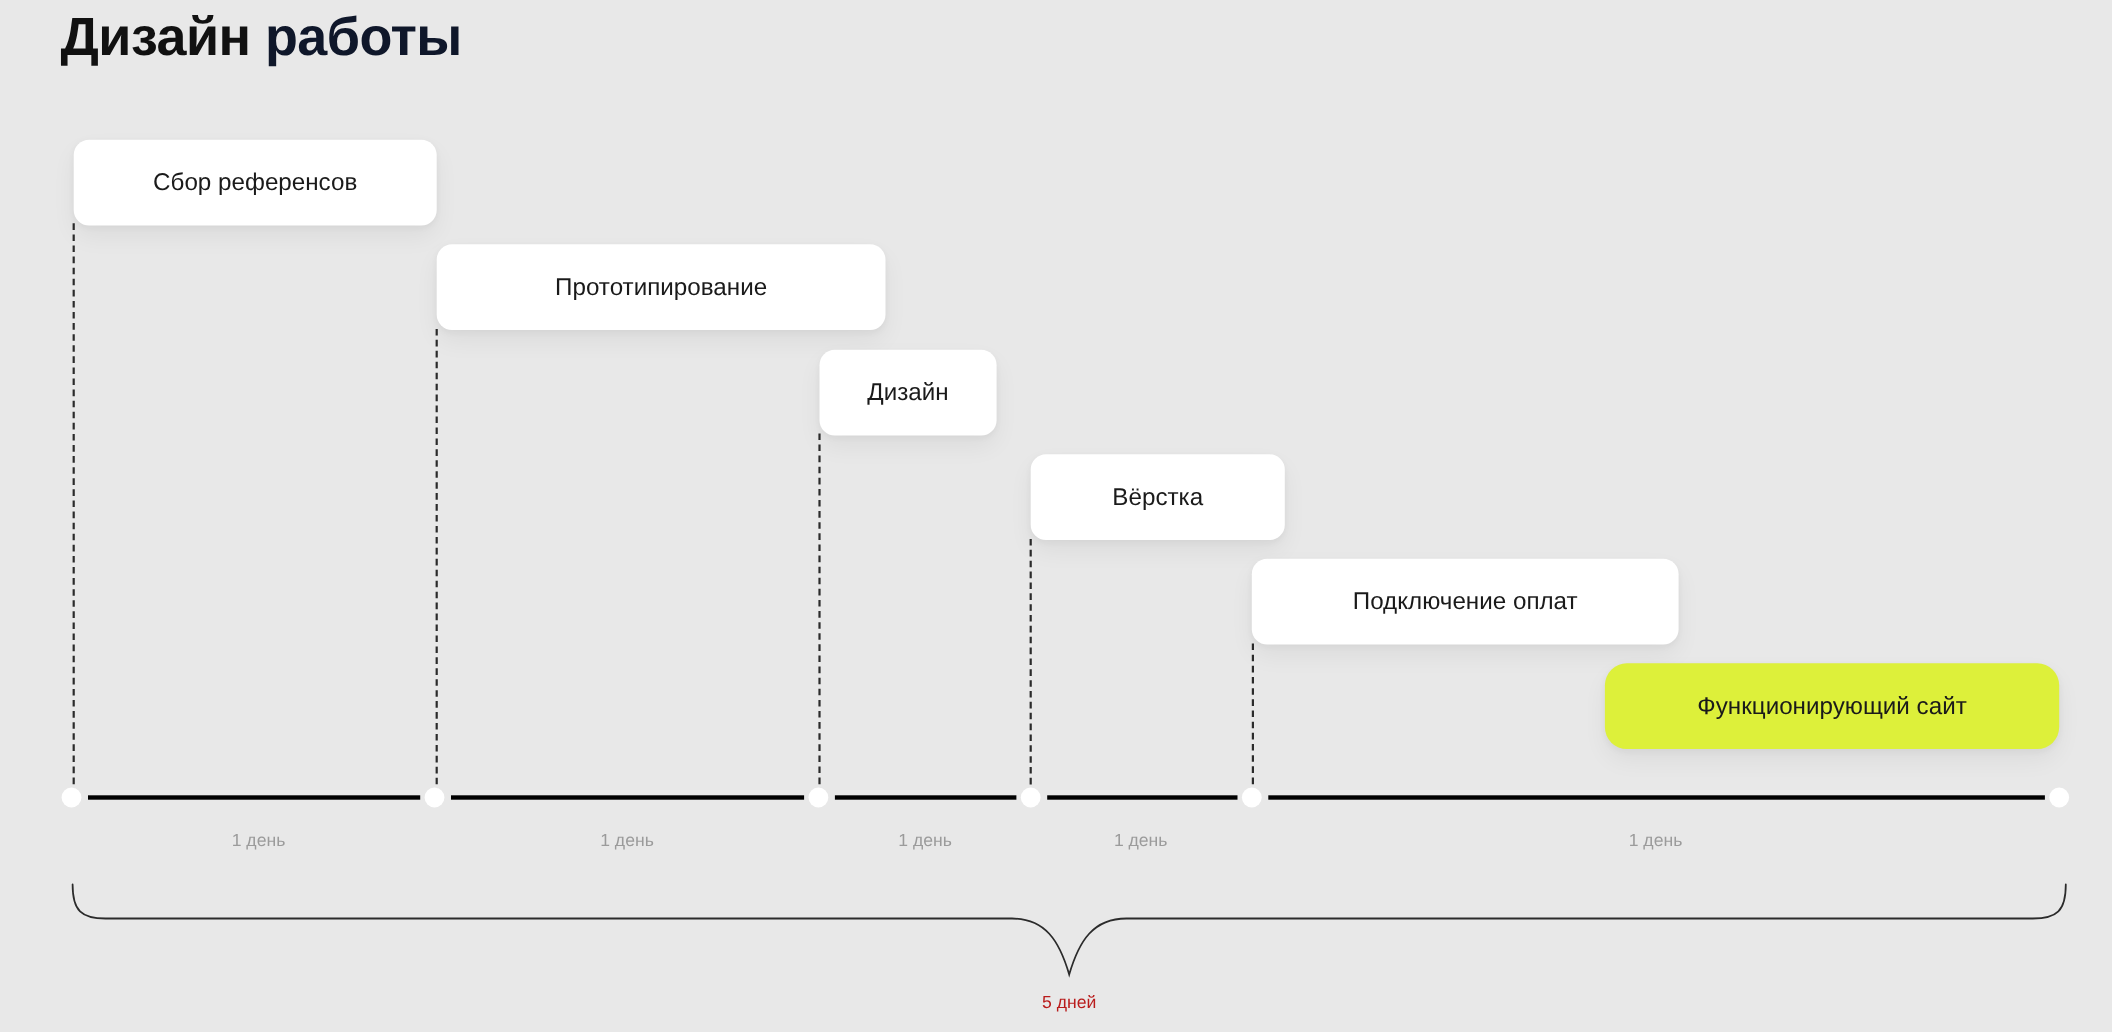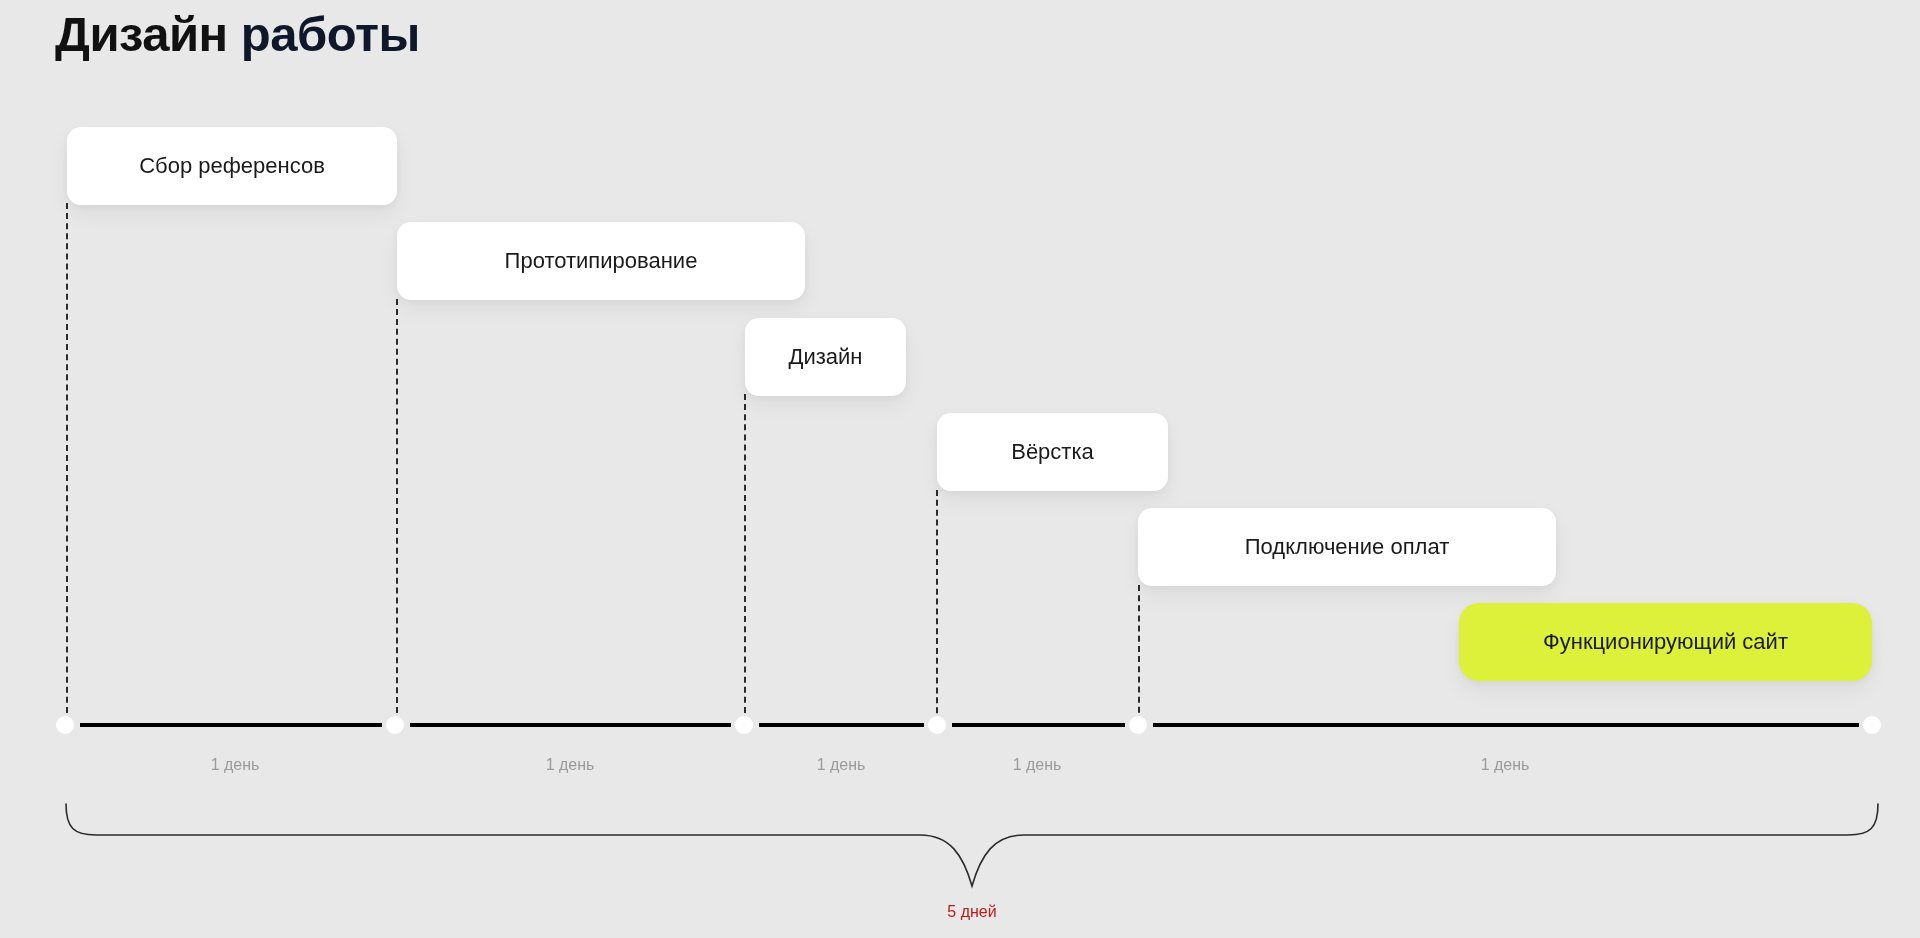--- a/index.html
+++ b/index.html
@@ -145,21 +145,21 @@
         </div>
         <div class="stage-card" style="left: 385px; width: 408px; top: 222px;">
           <span>Прототипирование</span>
         </div>
         <div class="stage-card" style="left: 733px; width: 161px; top: 318px;">
           <span>Дизайн</span>
         </div>
         <div class="stage-card" style="left: 925px; width: 231px; top: 413px;">
           <span>Вёрстка</span>
         </div>
-        <div class="stage-card" style="left: 1126px; width: 418px; top: 508px;">
+        <div class="stage-card" style="left: 1126px; width: 388px; top: 508px;">
           <span>Подключение оплат</span>
         </div>
         <div class="stage-card highlight" style="left: 1447px; width: 413px; top: 603px; background: rgb(221, 240, 58);">
           <span>Функционирующий сайт</span>
         </div>
       </div>
     <div id="segments-layer">
         <div class="axis-seg" style="left: 68px; width: 302px;"></div>
         <div class="axis-seg" style="left: 398px; width: 321px;"></div>
         <div class="axis-seg" style="left: 747px; width: 165px;"></div>

